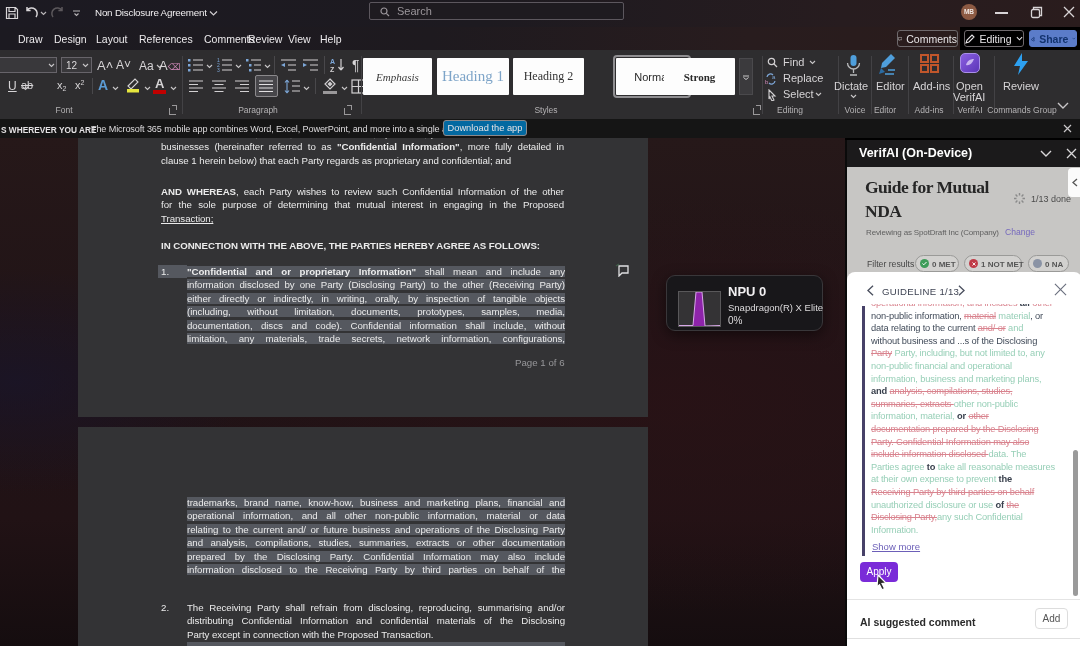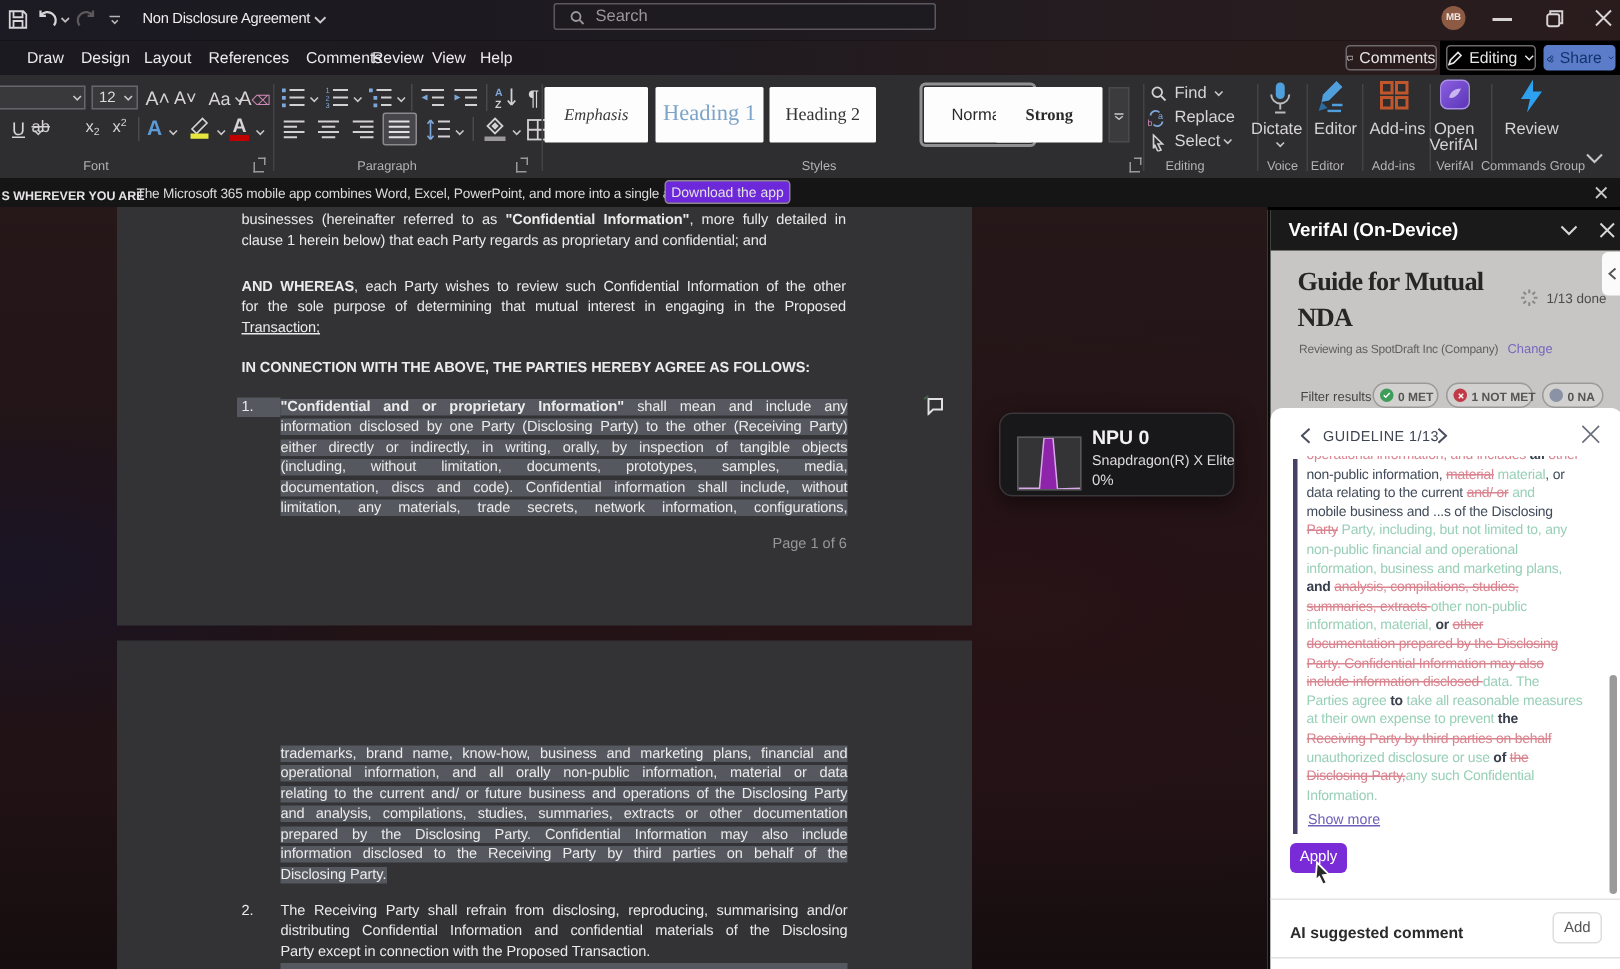--- a/index.html
+++ b/index.html
@@ -93,21 +93,21 @@
  <div class="mitem" style="left:288px">View</div>
  <div class="mitem" style="left:320px">Help</div>
  <div class="chipbtn" style="left:897px;top:3px;width:61px"><svg width="11" height="10" viewBox="0 0 11 10">
         <path d="M1 1h9v6H5L3 9V7H1z" fill="none" stroke="#e8e6e8" stroke-width="1.1"></path>
       </svg>Comments</div>
  <div class="chipbtn" style="left:964px;top:3px;width:60px"><svg width="10" height="10" viewBox="0 0 10 10">
         <path d="M1 9l1-3 5-5 2 2-5 5z" fill="none" stroke="#e8e6e8" stroke-width="1.1"></path>
       </svg>Editing<svg class="chev" viewBox="0 0 8 8">
         <path d="M1 2.5l3 3 3-3" fill="none" stroke="#e8e6e8" stroke-width="1.2"></path>
       </svg></div>
- <div class="chipbtn" style="left:1029px;top:3px;width:48px;background:#5b7cc9;border-color:#5b7cc9;color:#13336e;font-weight:normal"><svg width="10" height="10" viewBox="0 0 10 10">
+ <div class="chipbtn" style="left:1029px;top:3px;width:48px;background:#5b7cc9;border-color:#5b7cc9;color:#13336e;font-weight:bold"><svg width="10" height="10" viewBox="0 0 10 10">
         <path d="M6 3.5L3 5v2l3 1.5M6 3.5a1.5 1.5 0 1 0 0-.01M6 7.5a1.5 1.5 0 1 0 0-.01" fill="none" stroke="#13336e" stroke-width="1.1"></path>
       </svg>Share<svg class="chev" viewBox="0 0 8 8">
         <path d="M1 2.5l3 3 3-3" fill="none" stroke="#13336e" stroke-width="1.2"></path>
       </svg></div>
 </div>
 
 <div class="ab" id="ribbon">
 
  <div class="combo" style="left:-10px;top:7px;width:67px;height:16px"></div>
  <svg class="ab" style="left:48px;top:13px" width="7" height="5" viewBox="0 0 7 5">
@@ -363,21 +363,21 @@
  <div class="ric" style="left:1003px;top:30px">Review</div>
  <div class="glabel" style="left:962px">Commands Group</div>
  <svg class="ab" style="left:1057px;top:52px" width="12" height="8" viewBox="0 0 12 8">
       <path d="M1 1l5 5 5-5" fill="none" stroke="#c8c6c8" stroke-width="1.4"></path>
     </svg>
 </div>
 
 <div class="ab" id="banner">
  <span class="ab" style="left:1px;top:6px;font-size:8.3px;font-weight:bold;white-space:nowrap">S WHEREVER YOU ARE</span>
  <span class="ab" style="left:91px;top:5px;font-size:9.1px;color:#dddbdd;white-space:nowrap;letter-spacing:-0.12px">The Microsoft 365 mobile app combines Word, Excel, PowerPoint, and more into a single app.</span>
- <span class="ab" style="left:443px;top:1px;width:84px;height:16px;border:1px solid #8a888a;border-radius:3px;font-size:9.3px;text-align:center;line-height:15px;background:#6d28d9;white-space:nowrap">Download the app</span>
+ <span class="ab" style="left:443px;top:1px;width:84px;height:16px;border:1px solid #8a888a;border-radius:3px;font-size:9.3px;text-align:center;line-height:15px;background:#0369a1;white-space:nowrap">Download the app</span>
  <svg class="ab" style="left:1063px;top:5px" width="9" height="9" viewBox="0 0 9 9">
       <path d="M1 1l7 7M8 1L1 8" stroke="#c8c6c8" stroke-width="1.2"></path>
     </svg>
 </div>
 
 <div class="ab" id="docarea">
 
  <div class="page" style="top:0;height:279px;overflow:hidden">
   <div class="doctext" style="top:-11px;width:403px">
    <div class="dline">each other's business, assets, financial condition, operations, plans and/or prospects of their</div>
@@ -402,26 +402,25 @@
   <div class="ab" style="left:437px;top:219px;font-size:9.7px;color:#97979a">Page 1 of 6</div>
   <svg class="ab" style="left:537px;top:125px" width="15" height="14" viewBox="0 0 15 14">
         <path d="M4 3h9v7H7l-3 3v-3z" fill="none" stroke="#e0e0e2" stroke-width="1.3"></path>
         <path d="M1 3l3-2" stroke="#3f5c48" stroke-width="1.5"></path>
       </svg>
  </div>
 
  <div class="page" style="top:289px;height:219px;overflow:hidden">
   <div class="doctext" style="top:69px;left:109px">
    <div class="dline"><span class="hl">trademarks, brand name, know-how, business and marketing plans, financial and</span></div>
-   <div class="dline"><span class="hl">operational information, and all orally non-public information, material or data</span></div>
+   <div class="dline"><span class="hl">operational information, and all other non-public information, material or data</span></div>
    <div class="dline"><span class="hl">relating to the current and/ or future business and operations of the Disclosing Party</span></div>
    <div class="dline"><span class="hl">and analysis, compilations, studies, summaries, extracts or other documentation</span></div>
    <div class="dline"><span class="hl">prepared by the Disclosing Party. Confidential Information may also include</span></div>
    <div class="dline"><span class="hl">information disclosed to the Receiving Party by third parties on behalf of the</span></div>
-   <div class="dline dlast"><span class="hl">Disclosing Party.</span></div>
   </div>
   <div class="ab" style="left:83px;top:174px;color:#ebebeb;font-size:9.7px;line-height:13.45px">2.</div>
   <div class="doctext" style="top:174px;left:109px">
    <div class="dline">The Receiving Party shall refrain from disclosing, reproducing, summarising and/or</div>
    <div class="dline">distributing Confidential Information and confidential materials of the Disclosing</div>
    <div class="dline dlast">Party except in connection with the Proposed Transaction.</div>
   </div>
   <div class="ab" style="left:109px;top:215px;width:378px;height:4px;background:#55585f"></div>
  </div>
 
@@ -493,21 +492,21 @@
   <svg class="ab" style="left:207px;top:11px" width="13" height="13" viewBox="0 0 14 14">
         <path d="M1 1l12 12M13 1L1 13" stroke="#6a6f7e" stroke-width="1.2"></path>
       </svg>
 
   <div class="ab" style="left:15px;top:34px;width:2.5px;height:250px;background:#474168"></div>
   <div class="ab" style="left:24px;top:32px;width:186px;height:235px;overflow:hidden">
    <div style="margin-top:-6px">
     <div class="gl-line"><span class="gdel">operational information, and includes</span> <span class="gbold">all</span> <span class="gdel">other</span></div>
     <div class="gl-line">non-public information, <span class="gdel">material</span><span class="gadd"> material</span>, or</div>
     <div class="gl-line">data relating to the current <span class="gdel">and/ or</span><span class="gadd"> and</span></div>
-    <div class="gl-line">mobile business and ...s of the Disclosing</div>
+    <div class="gl-line">without business and ...s of the Disclosing</div>
     <div class="gl-line"><span class="gdel">Party</span><span class="gadd"> Party, including, but not limited to, any</span></div>
     <div class="gl-line gadd">non-public financial and operational</div>
     <div class="gl-line gadd">information, business and marketing plans,</div>
     <div class="gl-line"><span class="gbold">and</span> <span class="gdel">analysis, compilations, studies,</span></div>
     <div class="gl-line"><span class="gdel">summaries, extracts </span><span class="gadd">other non-public</span></div>
     <div class="gl-line"><span class="gadd">information, material, </span><span class="gbold">or</span> <span class="gdel">other</span></div>
     <div class="gl-line gdel">documentation prepared by the Disclosing</div>
     <div class="gl-line gdel">Party. Confidential Information may also</div>
     <div class="gl-line"><span class="gdel">include information disclosed </span><span class="gadd">data. The</span></div>
     <div class="gl-line"><span class="gadd">Parties agree </span><span class="gbold">to</span><span class="gadd"> take all reasonable measures</span></div>

